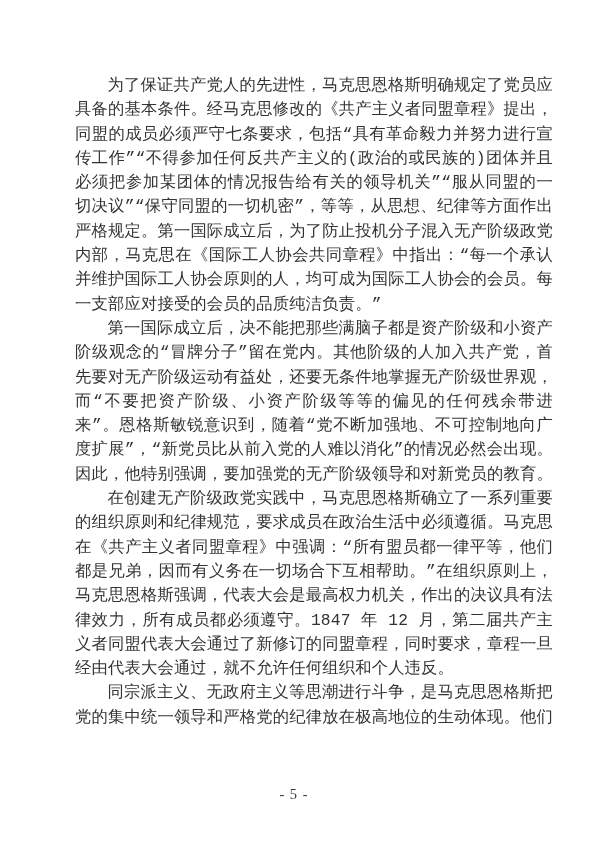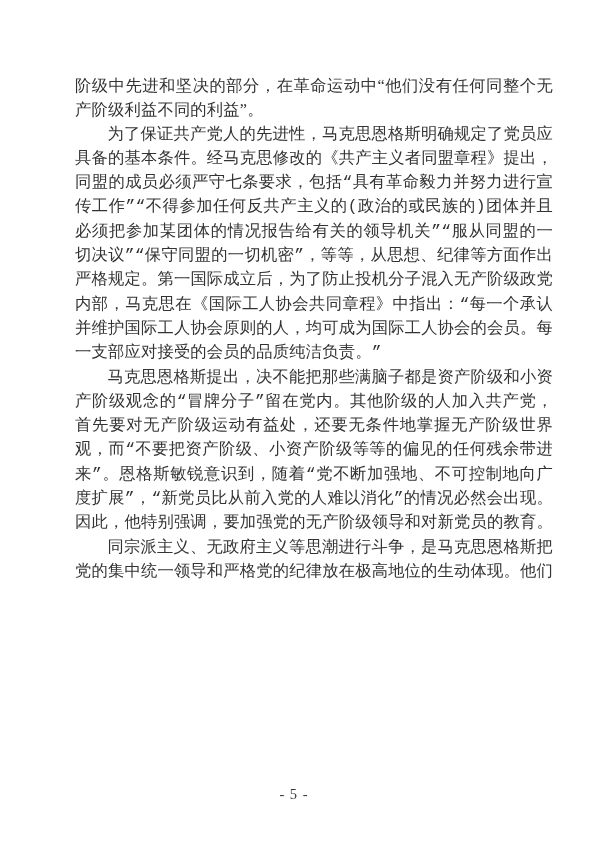--- a/index.html
+++ b/index.html
@@ -45,19 +45,19 @@
     color: #3a3a3a;
     font-size: 14.5px;
     letter-spacing: 1px;
   }
 </style>
 </head>
 <body>
 
 <div class="page">
   <div class="doc-body">
-      <p class="para">阶级中先进和坚决的部分，在革命运动中“他们没有任何同整个无产阶级利益不同的利益”。</p>
       <p class="para indent">为了保证共产党人的先进性，马克思恩格斯明确规定了党员应具备的基本条件。经马克思修改的《共产主义者同盟章程》提出，同盟的成员必须严守七条要求，包括“具有革命毅力并努力进行宣传工作”“不得参加任何反共产主义的(政治的或民族的)团体并且必须把参加某团体的情况报告给有关的领导机关”“服从同盟的一切决议”“保守同盟的一切机密”，等等，从思想、纪律等方面作出严格规定。第一国际成立后，为了防止投机分子混入无产阶级政党内部，马克思在《国际工人协会共同章程》中指出：“每一个承认并维护国际工人协会原则的人，均可成为国际工人协会的会员。每一支部应对接受的会员的品质纯洁负责。”</p>
-      <p class="para indent">马克思恩格斯提出，决不能把那些满脑子都是资产阶级和小资产阶级观念的“冒牌分子”留在党内。其他阶级的人加入共产党，首先要对无产阶级运动有益处，还要无条件地掌握无产阶级世界观，而“不要把资产阶级、小资产阶级等等的偏见的任何残余带进来”。恩格斯敏锐意识到，随着“党不断加强地、不可控制地向广度扩展”，“新党员比从前入党的人难以消化”的情况必然会出现。因此，他特别强调，要加强党的无产阶级领导和对新党员的教育。</p>
+      <p class="para indent">第一国际成立后，决不能把那些满脑子都是资产阶级和小资产阶级观念的“冒牌分子”留在党内。其他阶级的人加入共产党，首先要对无产阶级运动有益处，还要无条件地掌握无产阶级世界观，而“不要把资产阶级、小资产阶级等等的偏见的任何残余带进来”。恩格斯敏锐意识到，随着“党不断加强地、不可控制地向广度扩展”，“新党员比从前入党的人难以消化”的情况必然会出现。因此，他特别强调，要加强党的无产阶级领导和对新党员的教育。</p>
+      <p class="para indent">在创建无产阶级政党实践中，马克思恩格斯确立了一系列重要的组织原则和纪律规范，要求成员在政治生活中必须遵循。马克思在《共产主义者同盟章程》中强调：“所有盟员都一律平等，他们都是兄弟，因而有义务在一切场合下互相帮助。”在组织原则上，马克思恩格斯强调，代表大会是最高权力机关，作出的决议具有法律效力，所有成员都必须遵守。1847 年 12 月，第二届共产主义者同盟代表大会通过了新修订的同盟章程，同时要求，章程一旦经由代表大会通过，就不允许任何组织和个人违反。</p>
       <p class="para indent">同宗派主义、无政府主义等思潮进行斗争，是马克思恩格斯把党的集中统一领导和严格党的纪律放在极高地位的生动体现。他们</p>
     </div>
   <div class="page-number">- 5 -</div>
 </div>
 
 </body></html>

